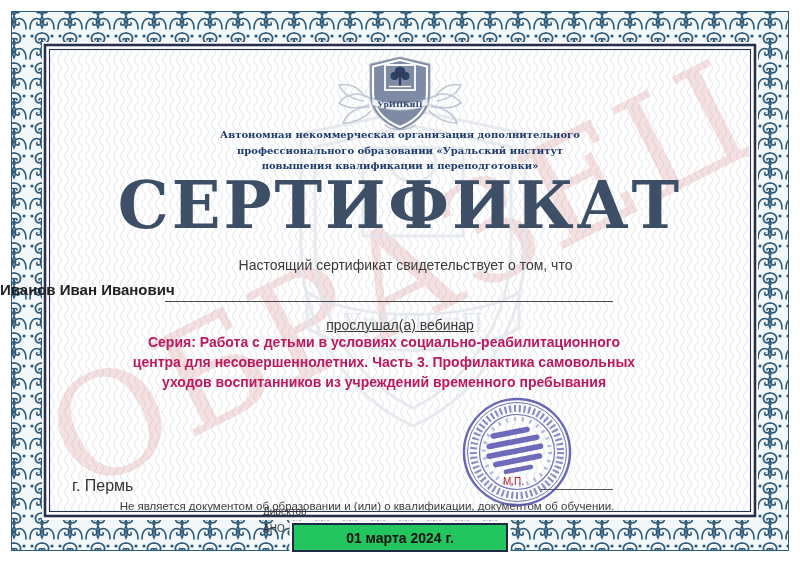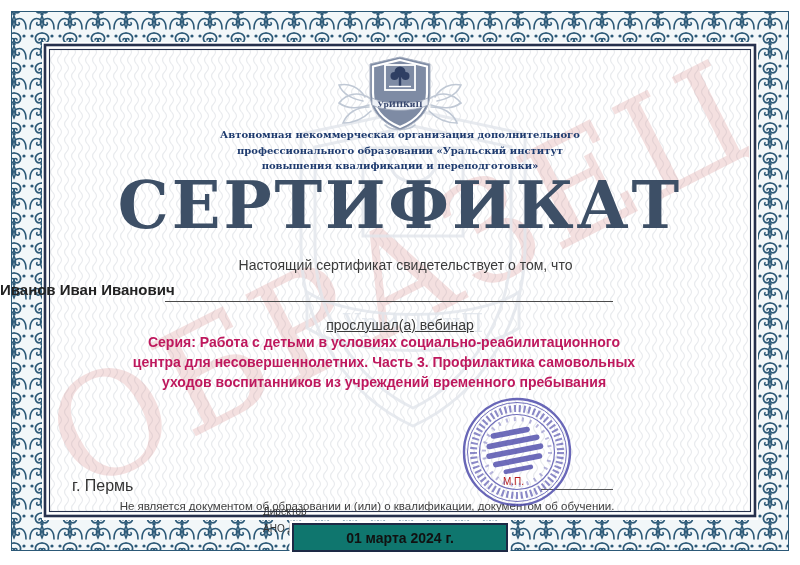--- a/index.html
+++ b/index.html
@@ -51,21 +51,21 @@
   .director { position:absolute; left:263px; top:460px; font-size:10px;
     line-height:16.5px; color:#333333;margin-top:44px; }
   .mp { position:absolute; left:503px; top:476px; font-size:10px; color:#b91c1c; z-index:2; }
   .mp-line { position:absolute; left:541px; top:489px; width:72px; height:0;
     border-top:1.4px solid #555555; z-index:2; }
   .stamp { position:absolute; left:460px; top:395px; z-index:3; }
   .disclaimer { position:absolute; left:0; top:500px; width:734px; text-align:center;
     font-size:11.5px; color:#3f3f3f; }
   .date-box {
     position:absolute; left:292px; top:523px; width:216px; height:29px; z-index:4;
-    background:#0f766e; border:2.5px solid #1d2945; box-shadow:0 0 0 2.5px #ffffff;
+    background:#22c55e; border:2.5px solid #1d2945; box-shadow:0 0 0 2.5px #ffffff;
     display:flex; align-items:center; justify-content:center;
     font-size:14px; font-weight:700; color:#111111;
   }
 </style>
 </head>
 <body>
 
 <div class="page">
 
   <svg class="bg-svg" width="800" height="565" aria-hidden="true">

